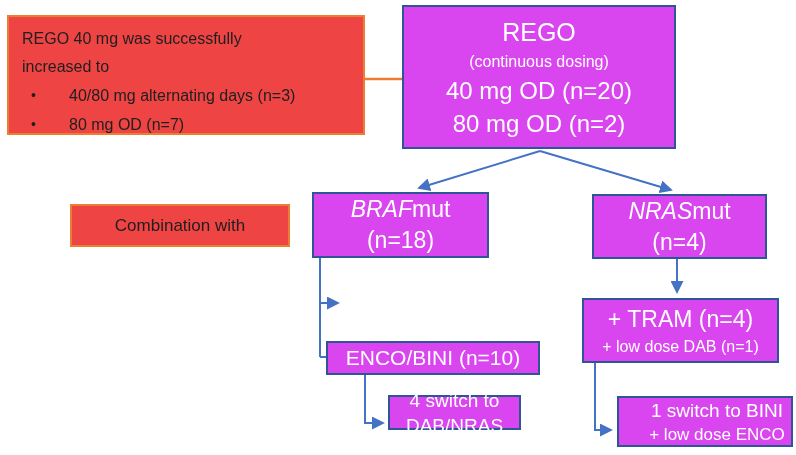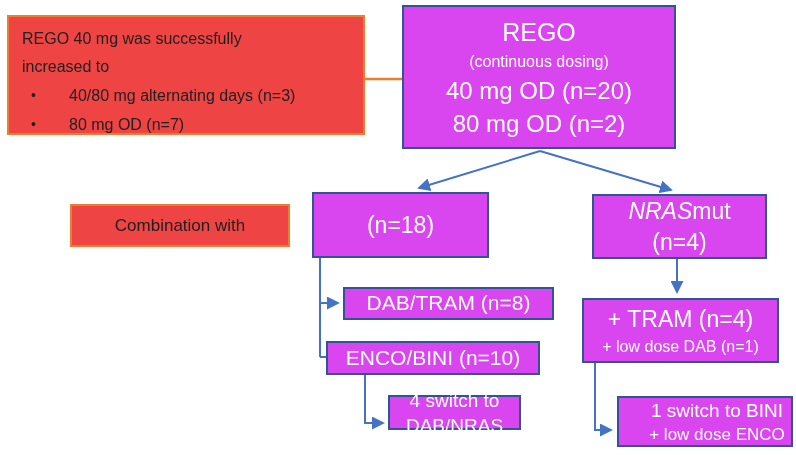--- a/index.html
+++ b/index.html
@@ -98,31 +98,29 @@
     <div class="subtitle">(continuous dosing)</div>
     <div class="dose">40 mg OD (n=20)</div>
     <div class="dose">80 mg OD (n=2)</div>
   </div>
 
   <div class="box-outline" id="combo-box">
     <span>Combination with</span>
   </div>
 
   <div class="box-blue" id="braf-box">
+    <div class="mut-line"><em>BRAF</em><span>mut</span></div>
     <div class="mut-line">(n=18)</div>
   </div>
 
   <div class="box-blue" id="nras-box">
     <div class="mut-line"><em>NRAS</em><span>mut</span></div>
     <div class="mut-line">(n=4)</div>
   </div>
 
-  <div class="box-blue" id="dabtram-box">
-    <span>DAB/TRAM (n=8)</span>
-  </div>
 
   <div class="box-blue" id="encobini-box">
     <span>ENCO/BINI (n=10)</span>
   </div>
 
   <div class="box-blue" id="switch-dabtram-box">
     <div>4 switch to</div>
     <div>DAB/NRAS</div>
   </div>
 

